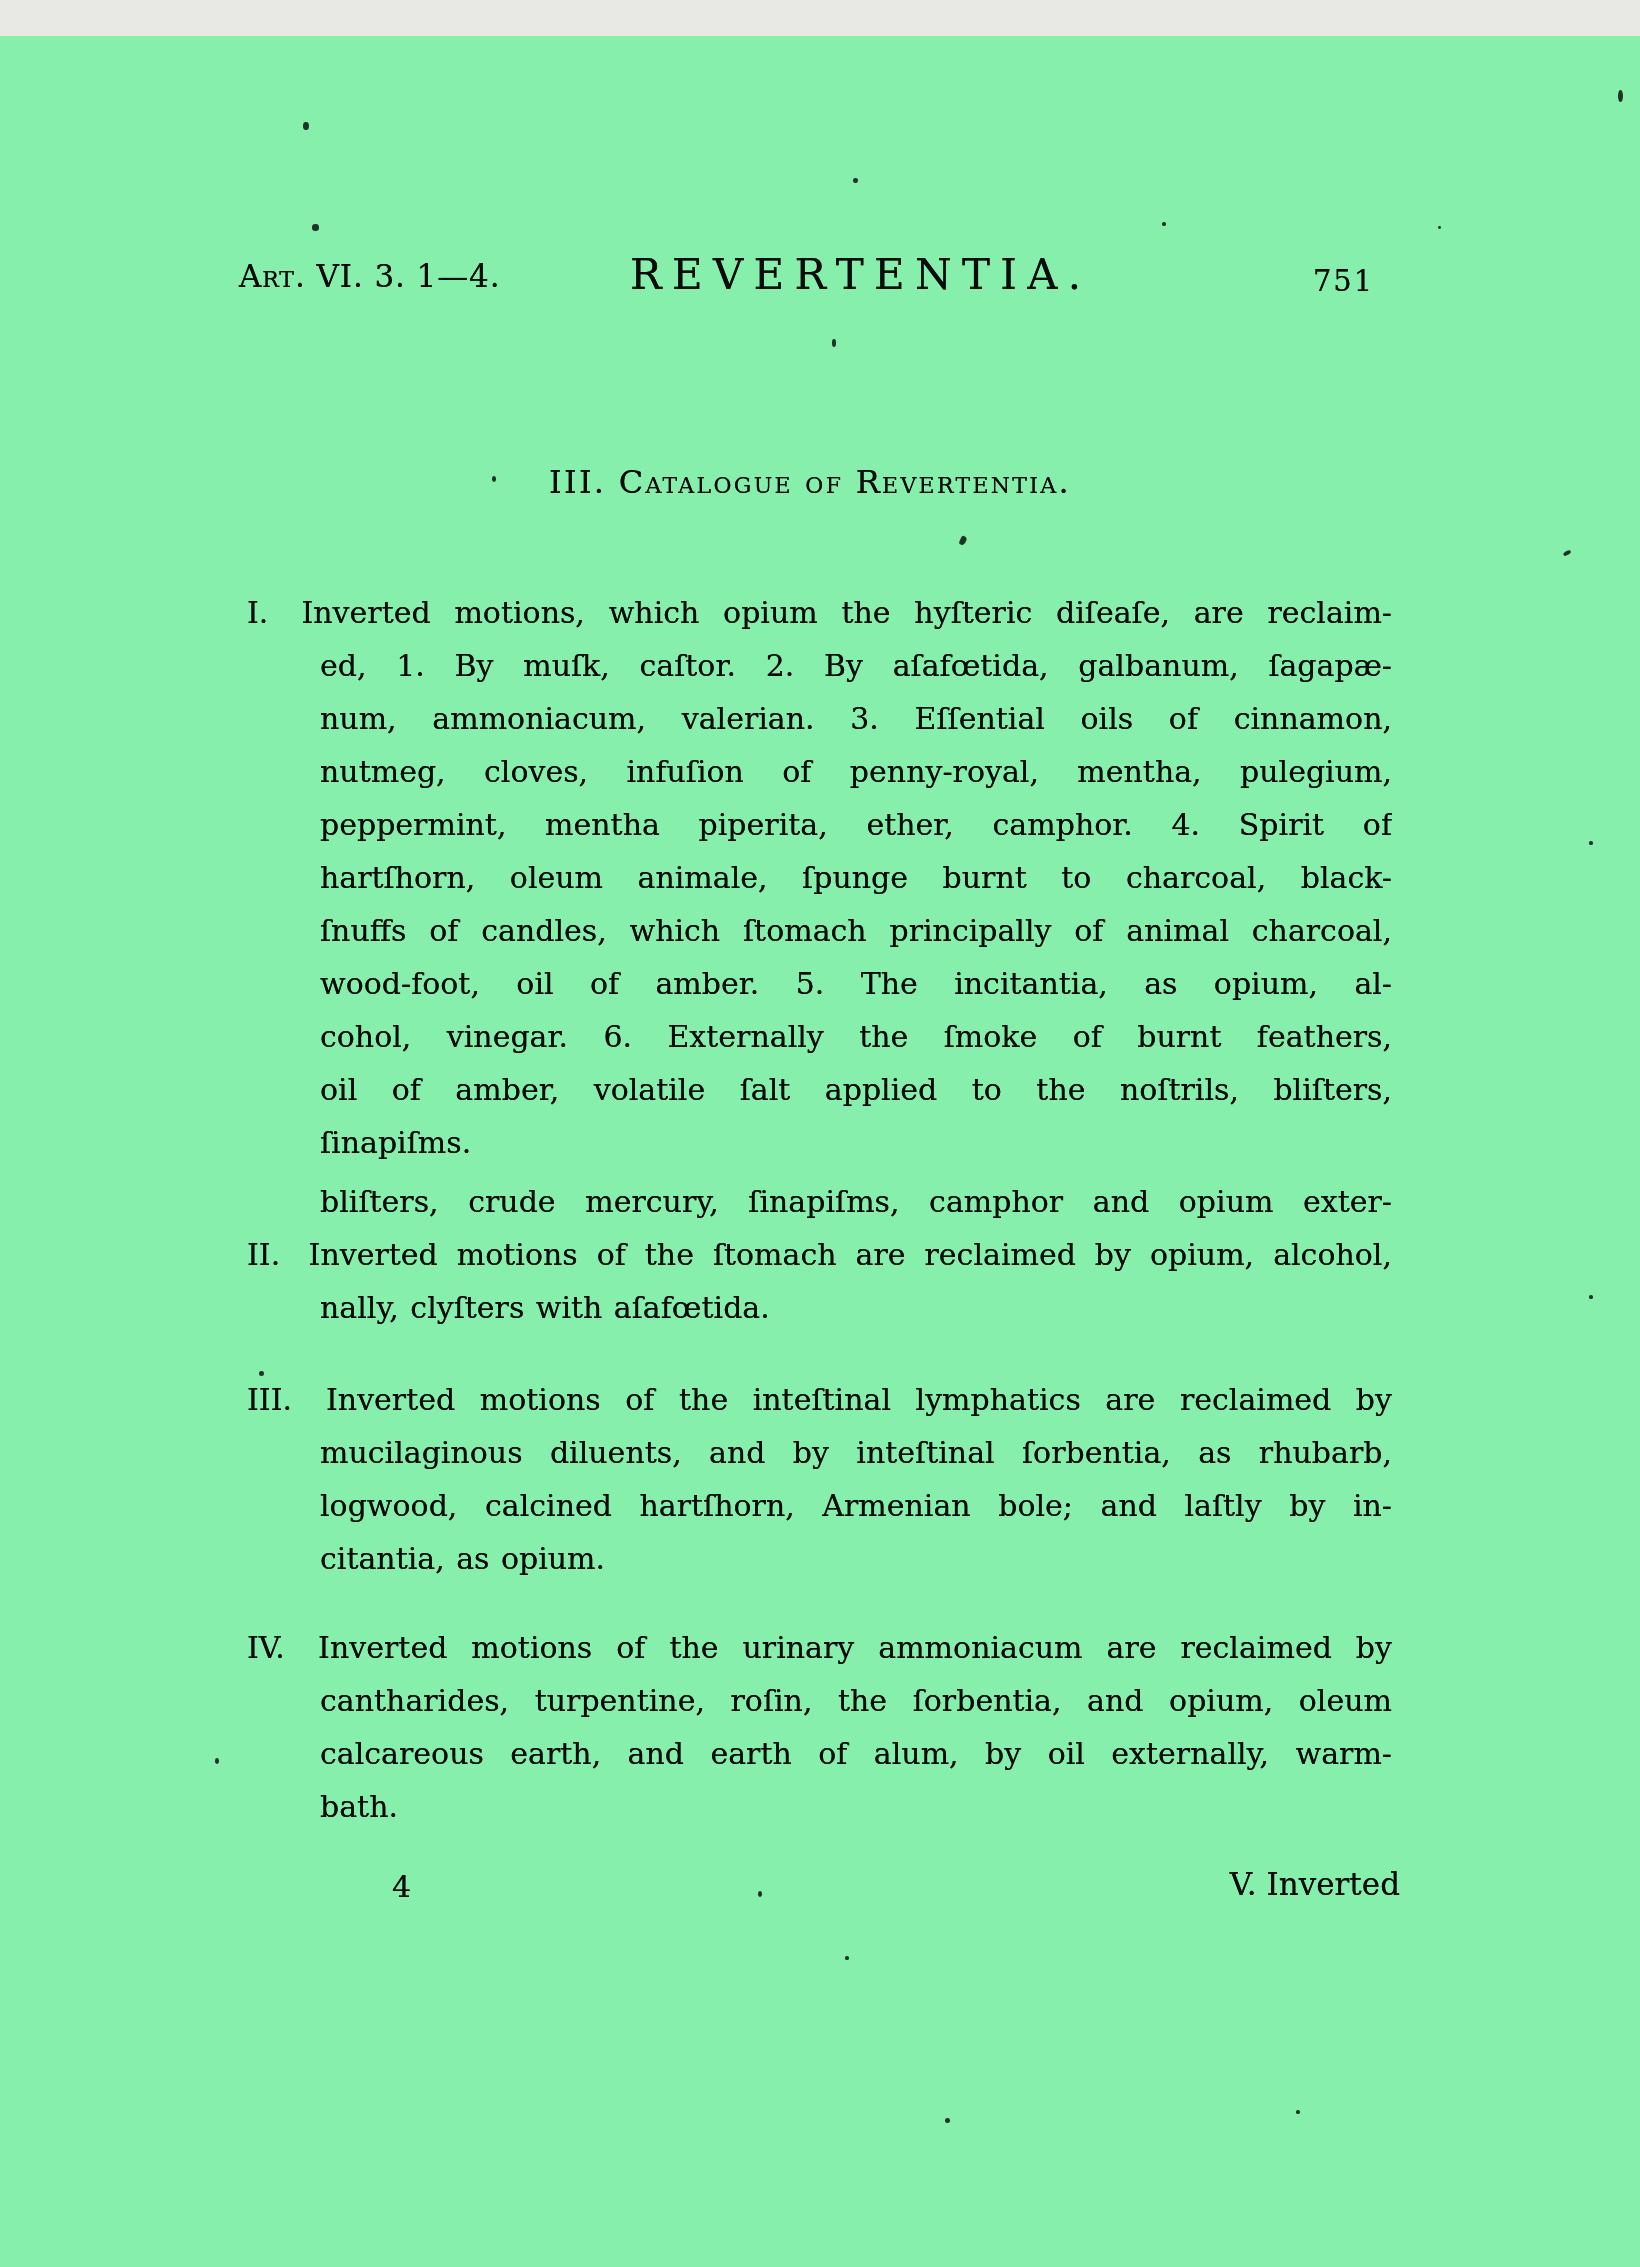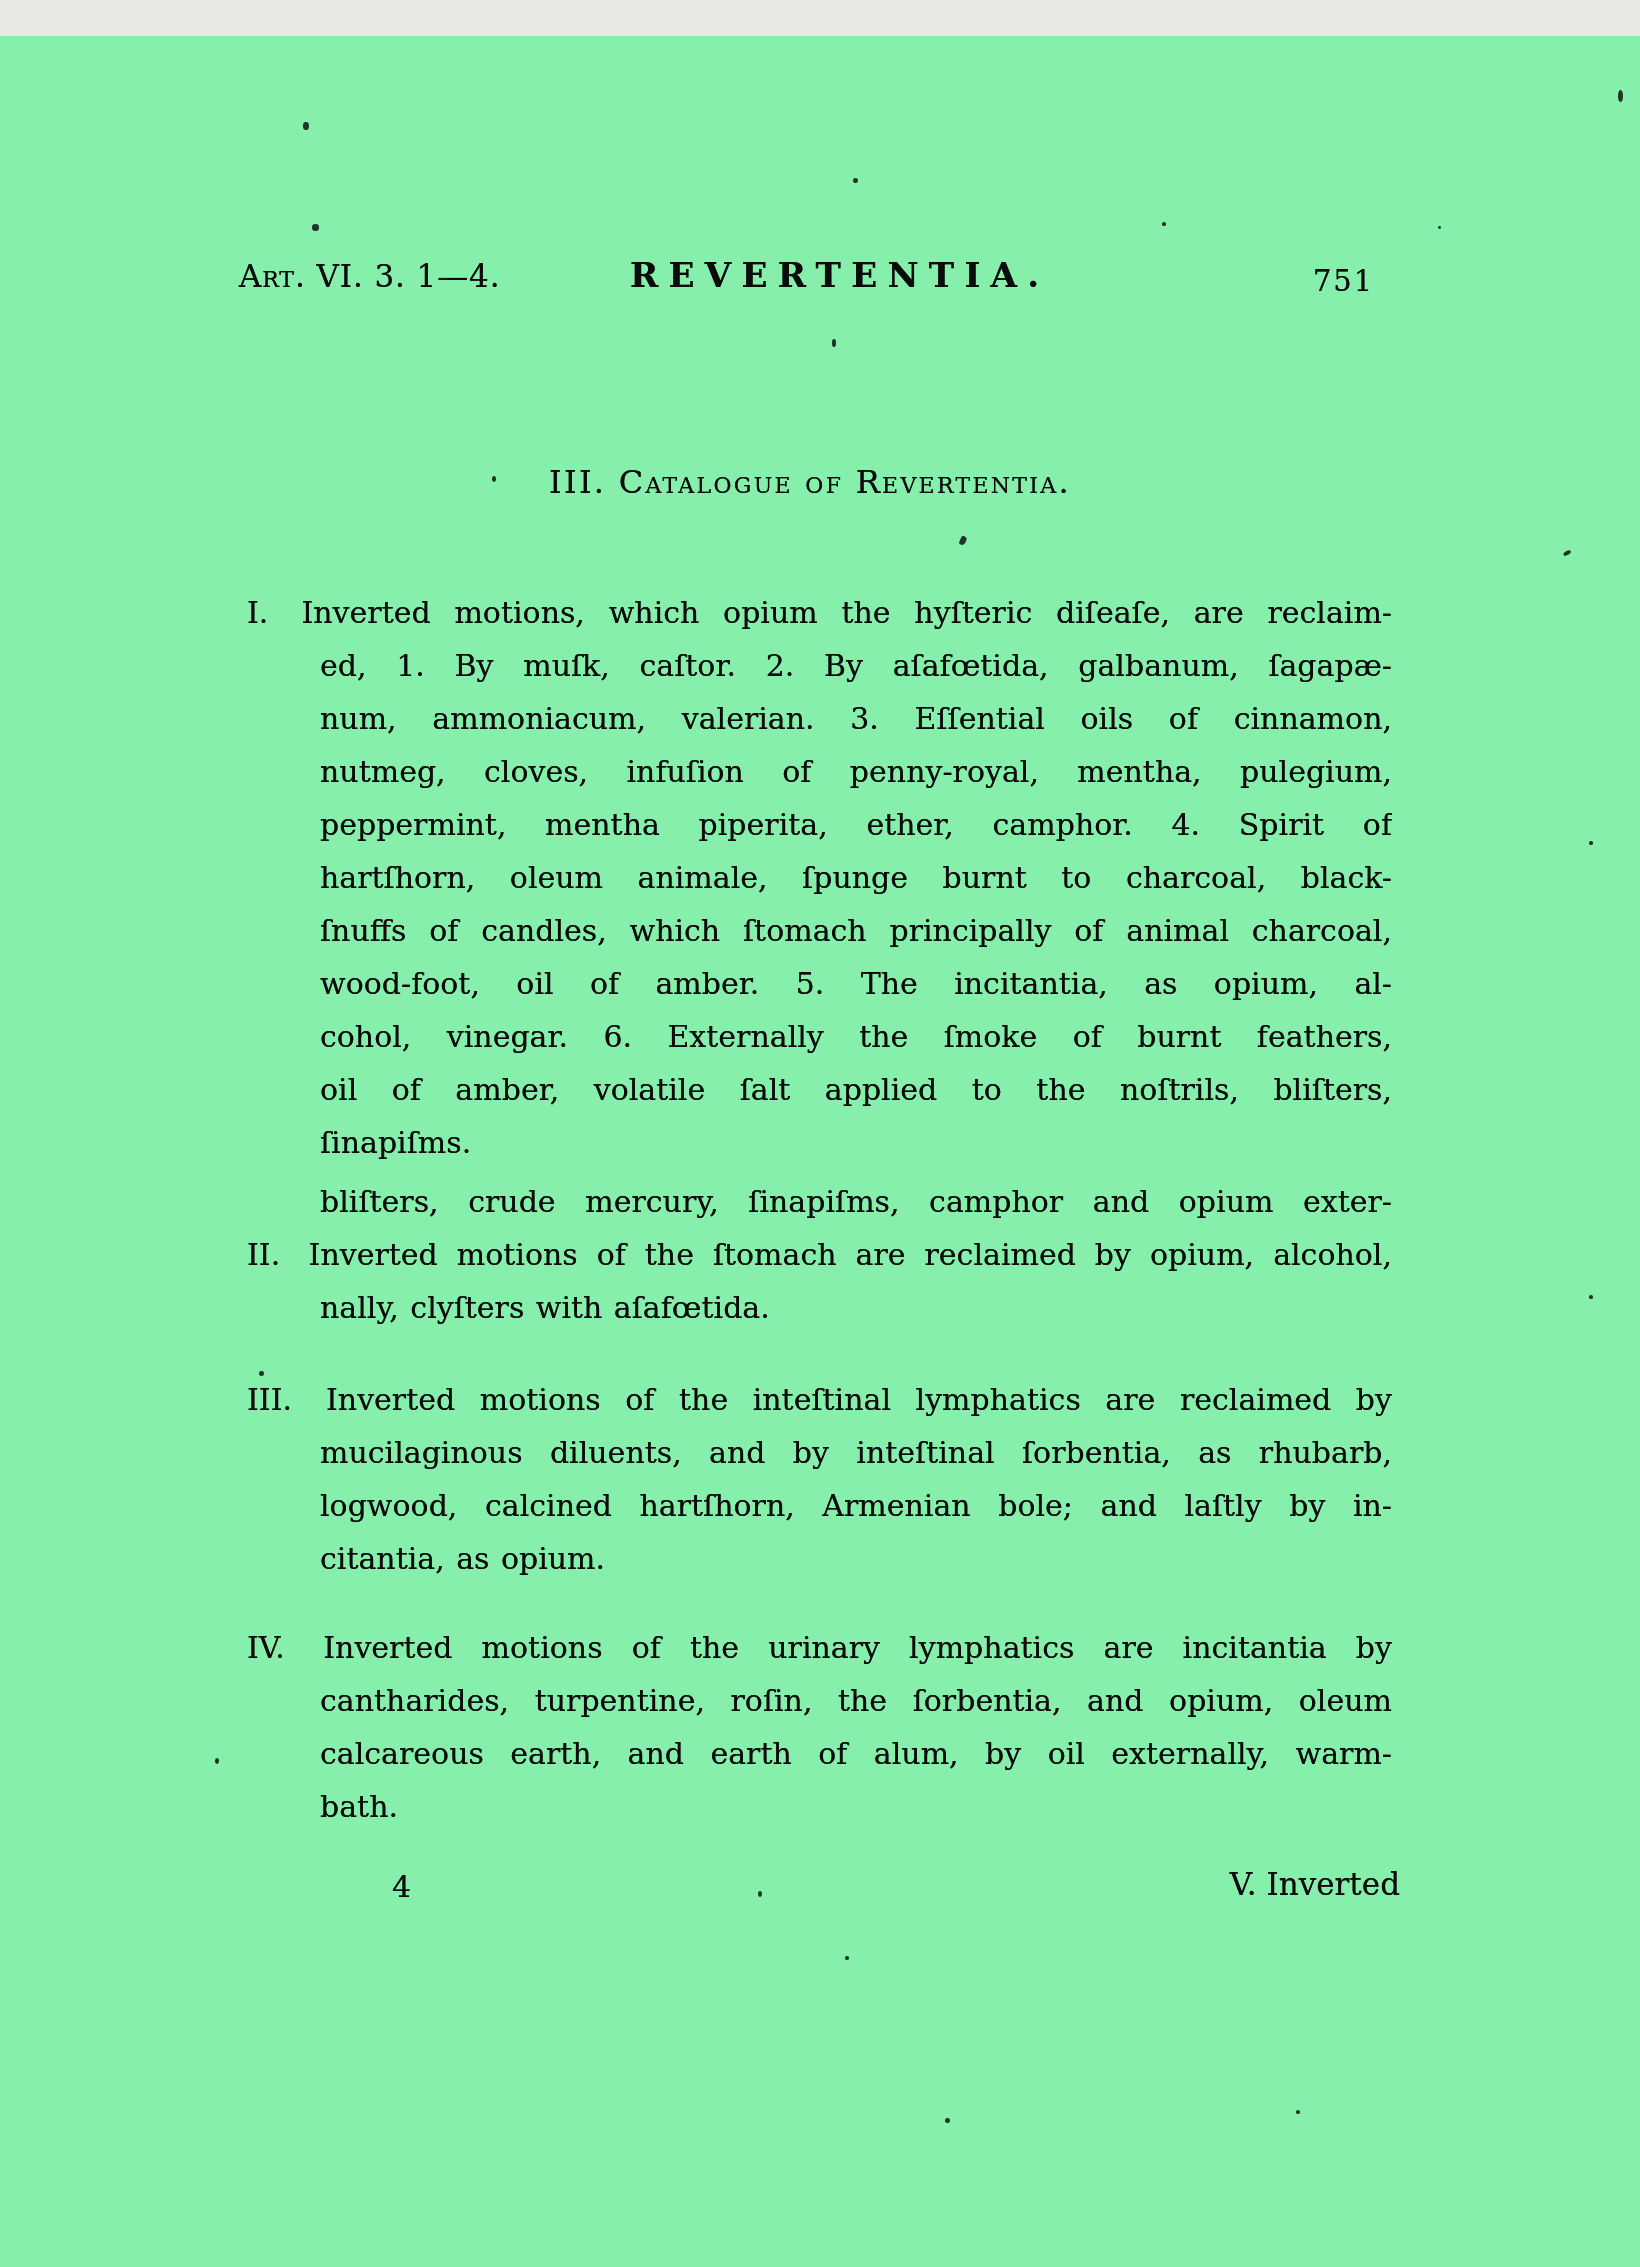--- a/index.html
+++ b/index.html
@@ -27,23 +27,23 @@
     font-size: 31px;
     line-height: 52px;
     font-variant: small-caps;
     letter-spacing: 0.9px;
     white-space: nowrap;
   }
   .running-title {
     position: absolute;
     left: 630px;
     top: 211px;
-    font-size: 34px;
+    font-size: 42px;
     line-height: 56px;
-    font-weight: bold;
+    font-weight: normal;
     letter-spacing: 10.3px;
     white-space: nowrap;
   }
   .page-number {
     position: absolute;
     left: 1313px;
     top: 222px;
     font-size: 29px;
     line-height: 47px;
     letter-spacing: 1.9px;
@@ -144,21 +144,21 @@
   </div>
 
   <div class="para" id="para-3">
     <div class="line jline"><span class="rnum">III.</span> <span>Inverted motions of the inteſtinal lymphatics are reclaimed by</span></div>
     <div class="line cont jline">mucilaginous diluents, and by inteſtinal ſorbentia, as rhubarb,</div>
     <div class="line cont jline">logwood, calcined hartſhorn, Armenian bole; and laſtly by in-</div>
     <div class="line cont lastline">citantia, as opium.</div>
   </div>
 
   <div class="para" id="para-4">
-    <div class="line jline"><span class="rnum">IV.</span> <span>Inverted motions of the urinary lymphatics are incitantia by</span></div>
+    <div class="line jline"><span class="rnum">IV.</span> <span>Inverted motions of the urinary ammoniacum are reclaimed by</span></div>
     <div class="line cont jline">cantharides, turpentine, roſin, the ſorbentia, and opium, oleum</div>
     <div class="line cont jline">calcareous earth, and earth of alum, by oil externally, warm-</div>
     <div class="line cont lastline">bath.</div>
   </div>
 
   <div class="signature-mark">4</div>
   <div class="catchword">V. Inverted</div>
 
   <div class="speck" style="left:303px; top:86px;  width:5.6px; height:8.4px;"></div>
   <div class="speck" style="left:1618px;top:54px;  width:4.7px; height:12px;"></div>

